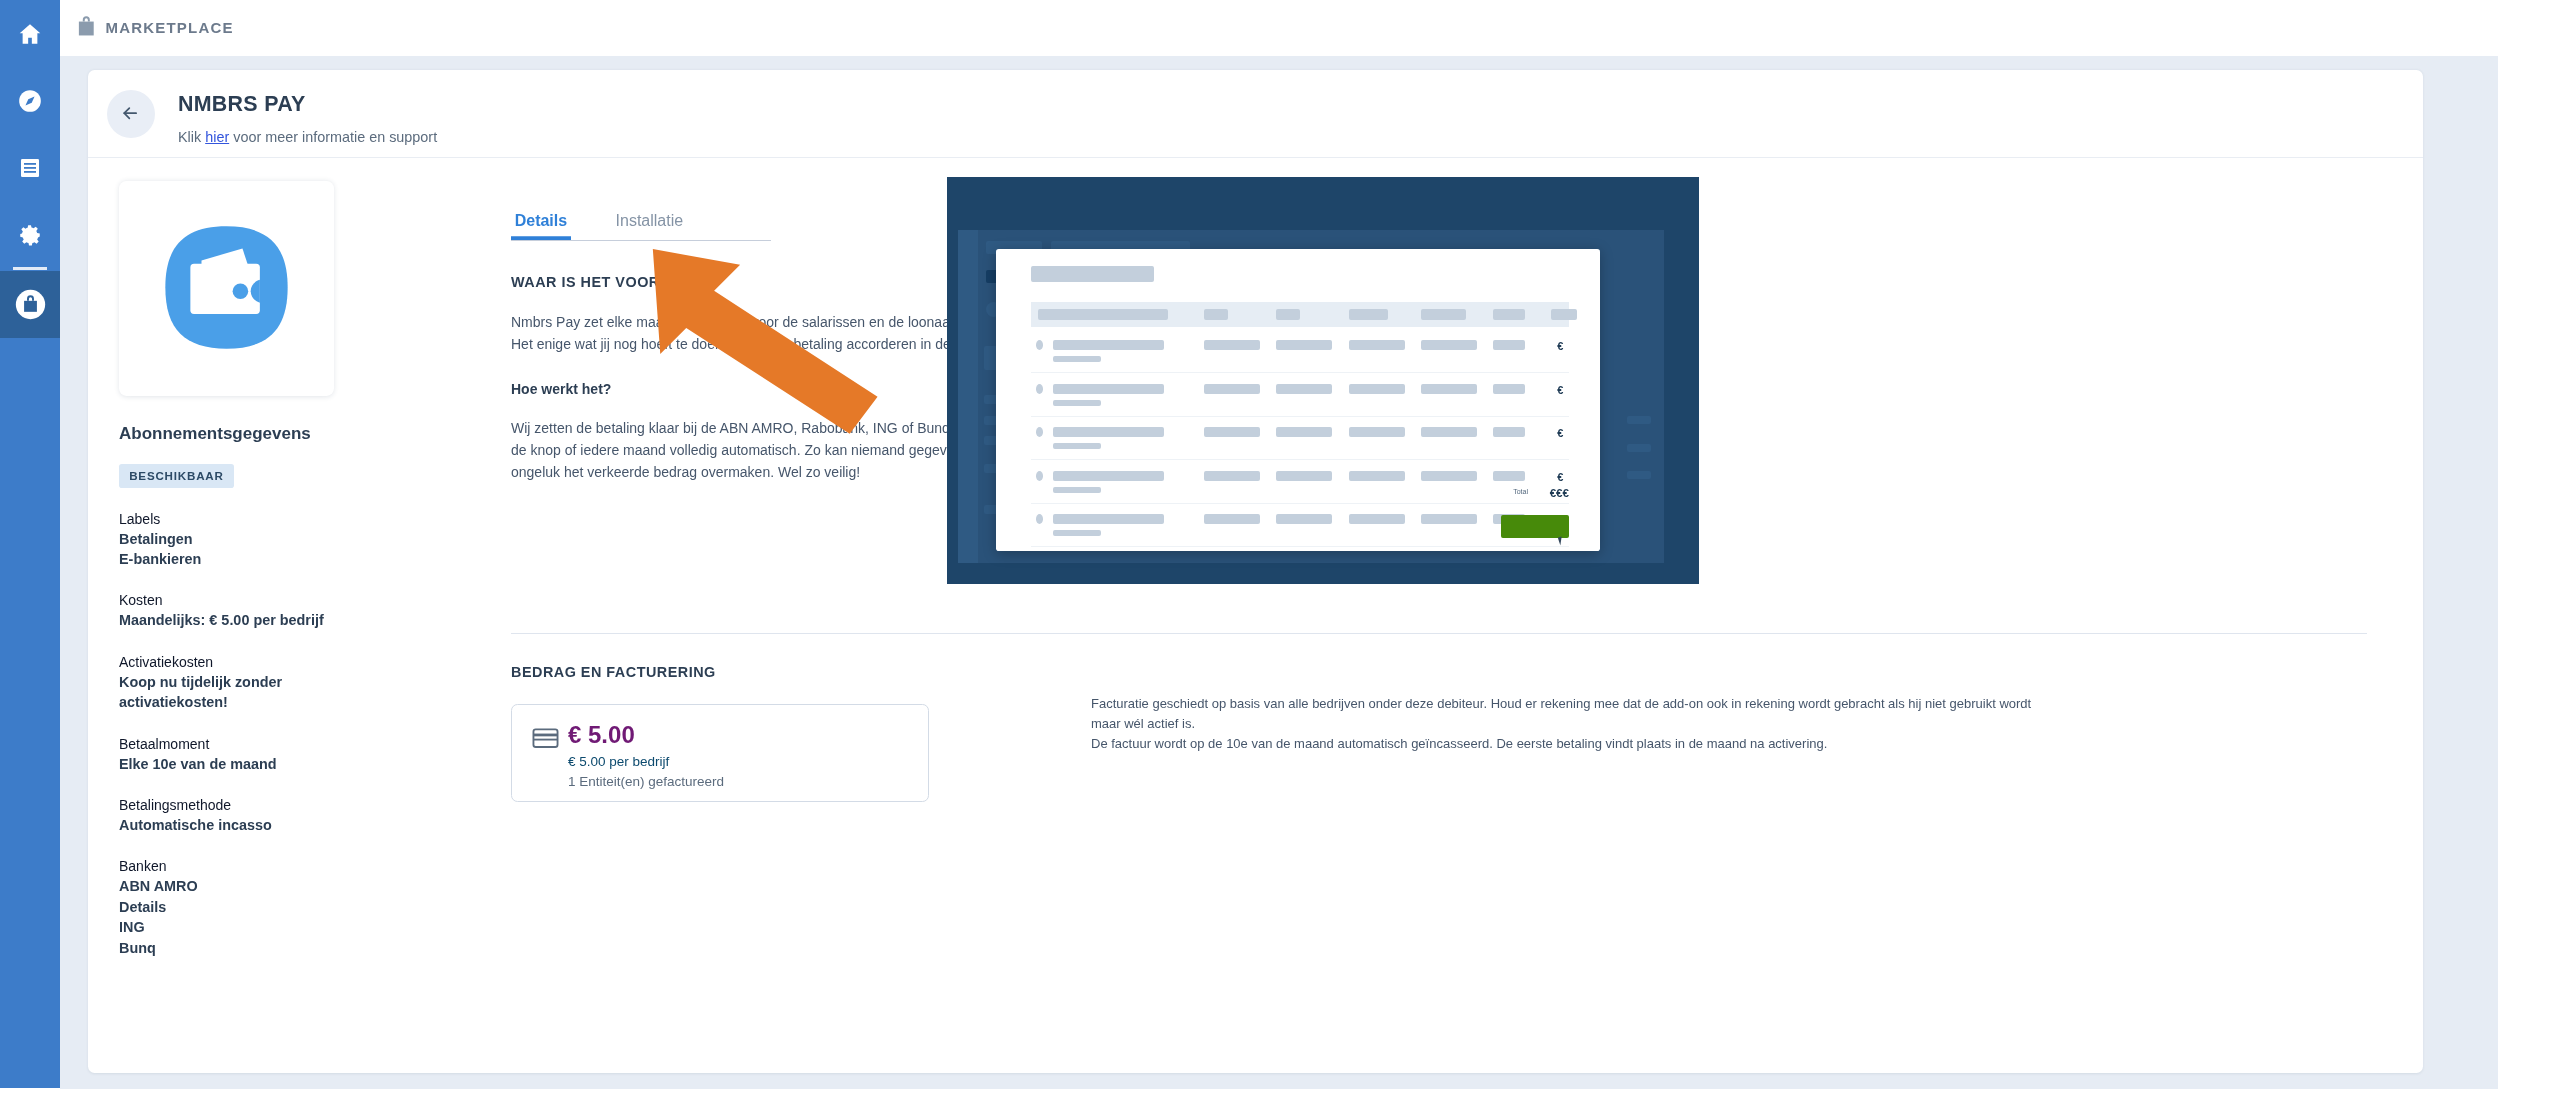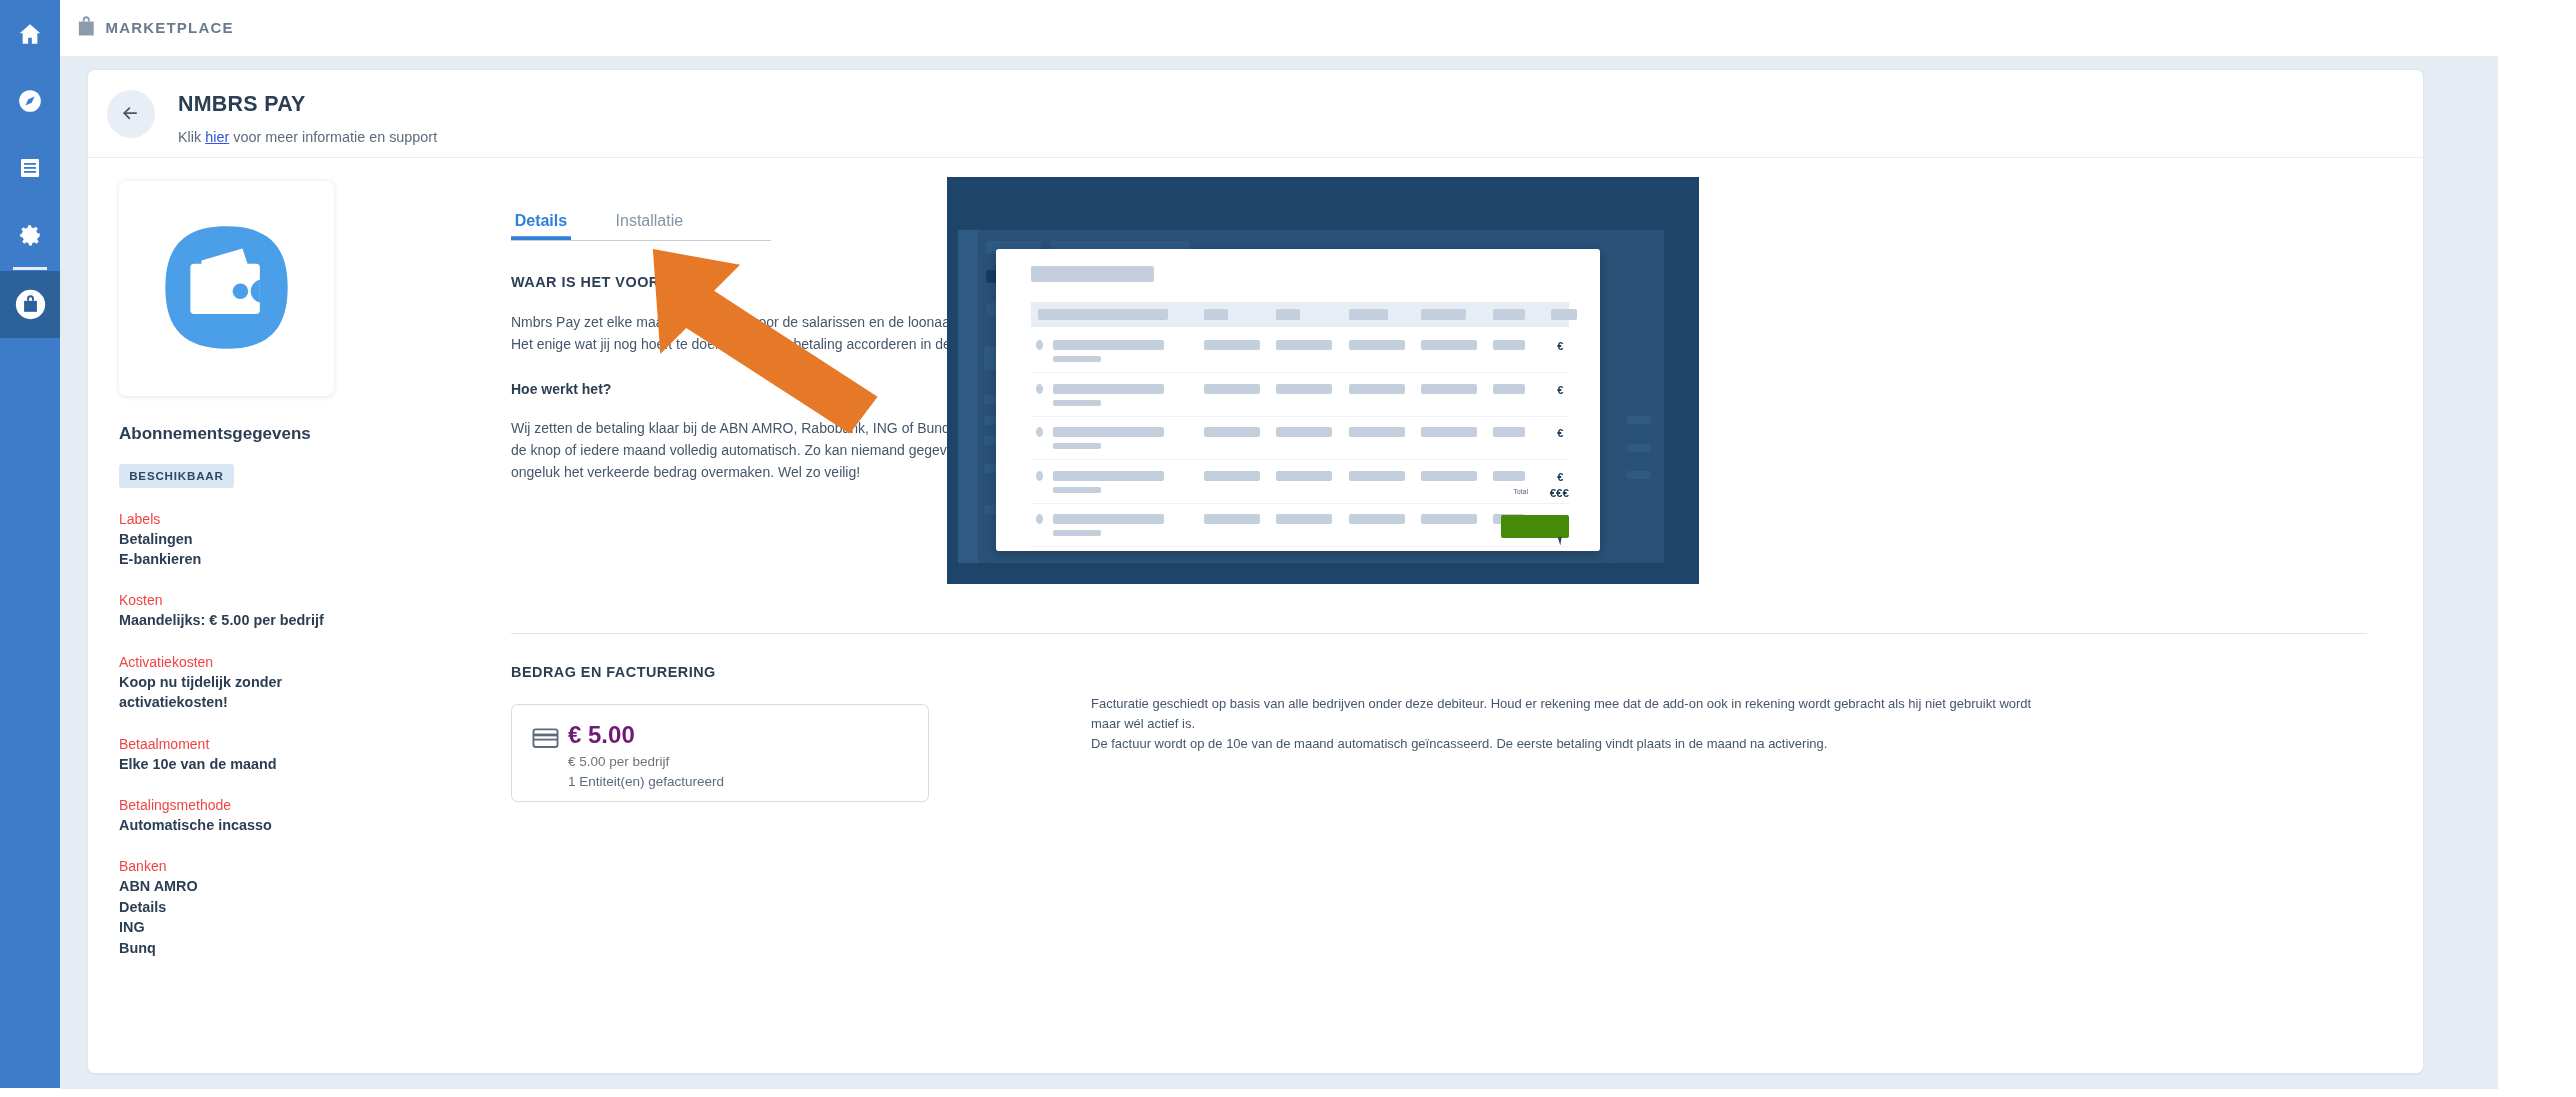--- a/index.html
+++ b/index.html
@@ -108,21 +108,21 @@
     font-size: 17px; font-weight: 700; color: #2c3e53;
   }
   #status-badge {
     display: inline-block; margin-top: 19.5px;
     background: #d9e7f5; color: #2c4a66;
     font-size: 11.6px; font-weight: 700; letter-spacing: 0.8px;
     padding: 5.6px 10.2px; border-radius: 2.8px;
   }
   .info-group { margin-top: 23px; }
   .info-group .g-label {
-    font-size: 14px; color: #ef4444; margin-bottom: 1.9px;
+    font-size: 14px; color: #0f172a; margin-bottom: 1.9px;
   }
   .info-group .g-value {
     font-size: 14.4px; font-weight: 700; color: #2c3e53;
     line-height: 1.42;
   }
 
   
   #detail-column {
     position: absolute; left: 423px; top: 18.6px; right: 32.5px; margin-top: 28px;
   }
@@ -232,21 +232,21 @@
     border: 0.9px solid #d3dbe6; border-radius: 6.5px;
     position: relative;
   }
   #price-card-icon { position: absolute; left: 20.4px; top: 23px; }
   #price-amount {
     position: absolute; left: 56px; top: 16px;
     font-size: 24px; font-weight: 700; color: #701a75;
   }
   #price-line-1 {
     position: absolute; left: 56px; top: 49px;
-    font-size: 13.5px; color: #737373;
+    font-size: 13.5px; color: #0c4a6e;
   }
   #price-line-2 {
     position: absolute; left: 56px; top: 69px;
     font-size: 13.5px; color: #5b6b7d;
   }
   #billing-notes {
     position: absolute; left: 580px; top: 30px; width: 1161px;
   }
   #billing-notes p {
     font-size: 13px; color: #46566b; line-height: 1.55;

